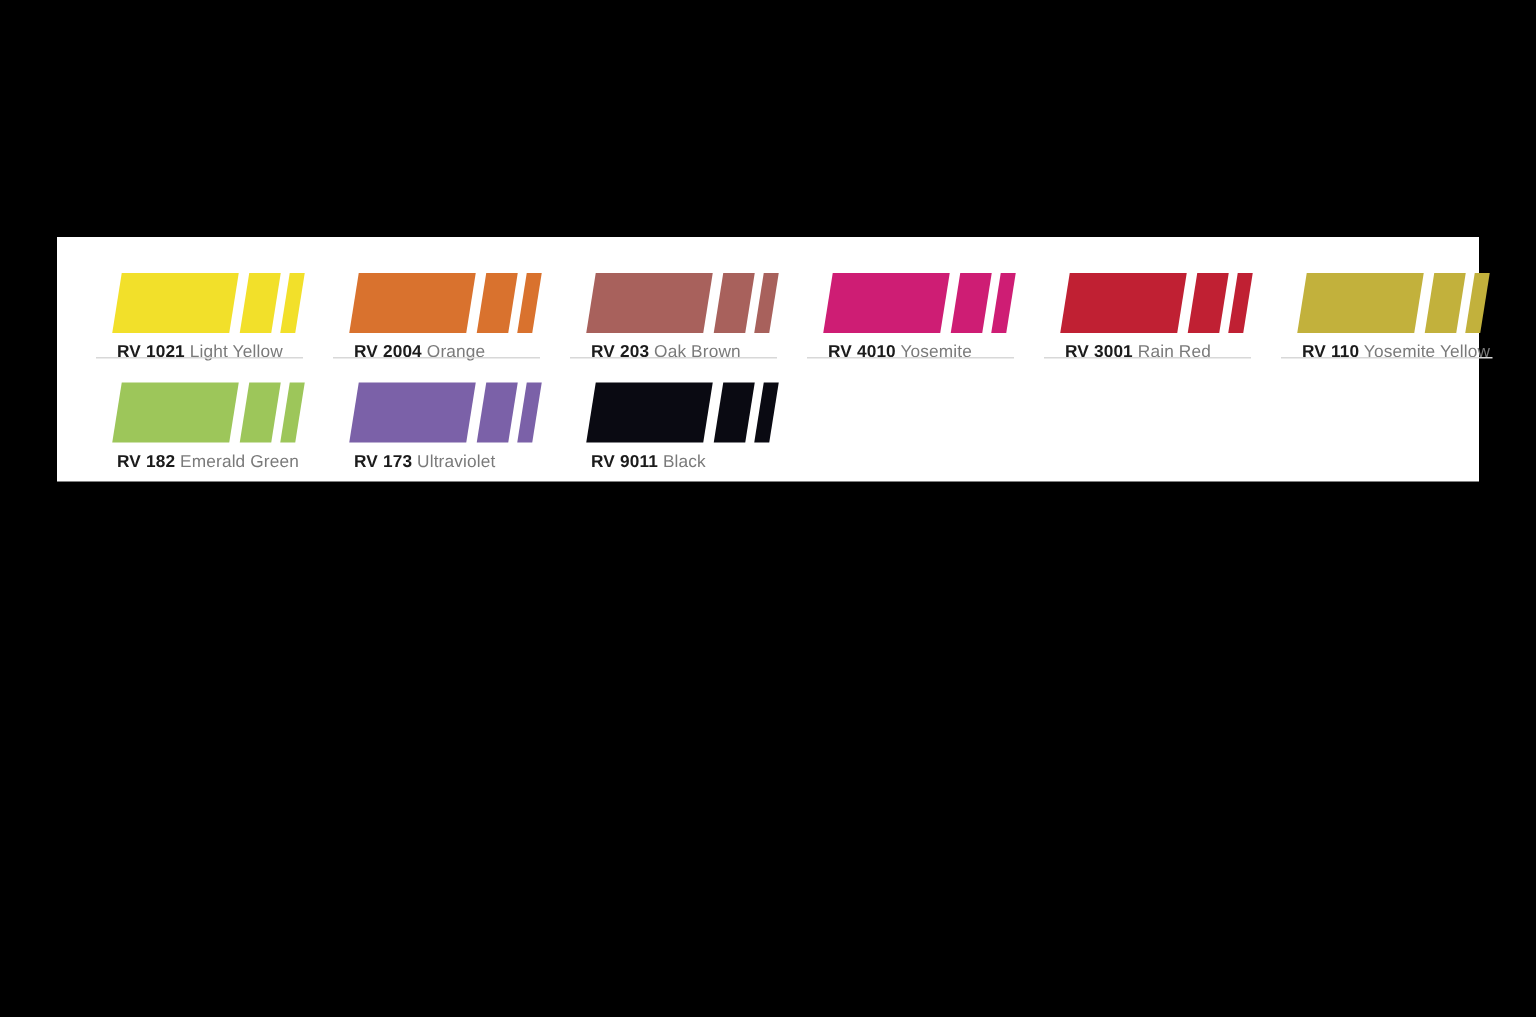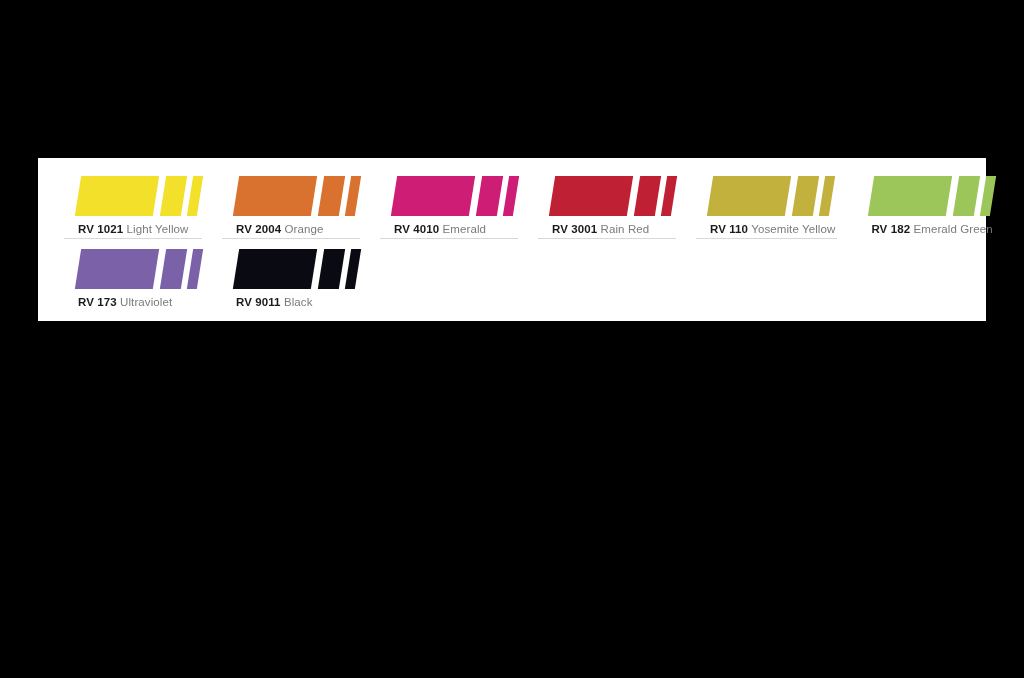--- a/index.html
+++ b/index.html
@@ -38,21 +38,21 @@
     box-sizing: border-box;
     padding: 4px 26px 6px 26px;
     column-gap: 8px;
   }
 
   
   .swatch-entry {
     position: relative;
     display: flex;
     flex-direction: column;
-    justify-content: center;
+    justify-content: flex-end;
     padding: 2px 14px 0 14px;
     box-sizing: border-box;
   }
 
   .swatch-row {
     display: flex;
     align-items: flex-start;
     height: 41px;
     margin-bottom: 2px;
     overflow: visible;
@@ -113,25 +113,34 @@
         <div class="swatch-row">
           <div class="chip chip-wide" title="Orange" style="background: rgb(217, 114, 46);"></div>
           <div class="chip chip-mid" title="Orange" style="background: rgb(217, 114, 46);"></div>
           <div class="chip chip-narrow" title="Orange" style="background: rgb(217, 114, 46);"></div>
         </div>
         <div class="swatch-label"><span class="swatch-code">RV 2004</span> <span class="swatch-name">Orange</span></div>
         <div class="entry-rule"></div>
       </div>
       <div class="swatch-entry">
         <div class="swatch-row">
+          <div class="chip chip-wide" title="Oak Brown" style="background: rgb(168, 97, 92);"></div>
+          <div class="chip chip-mid" title="Oak Brown" style="background: rgb(168, 97, 92);"></div>
+          <div class="chip chip-narrow" title="Oak Brown" style="background: rgb(168, 97, 92);"></div>
+        </div>
+        <div class="swatch-label"><span class="swatch-code">RV 203</span> <span class="swatch-name">Oak Brown</span></div>
+        <div class="entry-rule"></div>
+      </div>
+      <div class="swatch-entry">
+        <div class="swatch-row">
           <div class="chip chip-wide" title="Magenta" style="background: rgb(206, 29, 116);"></div>
           <div class="chip chip-mid" title="Magenta" style="background: rgb(206, 29, 116);"></div>
           <div class="chip chip-narrow" title="Magenta" style="background: rgb(206, 29, 116);"></div>
         </div>
-        <div class="swatch-label"><span class="swatch-code">RV 4010</span> <span class="swatch-name">Emerald</span></div>
+        <div class="swatch-label"><span class="swatch-code">RV 4010</span> <span class="swatch-name">Yosemite</span></div>
         <div class="entry-rule"></div>
       </div>
       <div class="swatch-entry">
         <div class="swatch-row">
           <div class="chip chip-wide" title="Vivid Red" style="background: rgb(192, 32, 51);"></div>
           <div class="chip chip-mid" title="Vivid Red" style="background: rgb(192, 32, 51);"></div>
           <div class="chip chip-narrow" title="Vivid Red" style="background: rgb(192, 32, 51);"></div>
         </div>
         <div class="swatch-label"><span class="swatch-code">RV 3001</span> <span class="swatch-name">Rain Red</span></div>
         <div class="entry-rule"></div>

